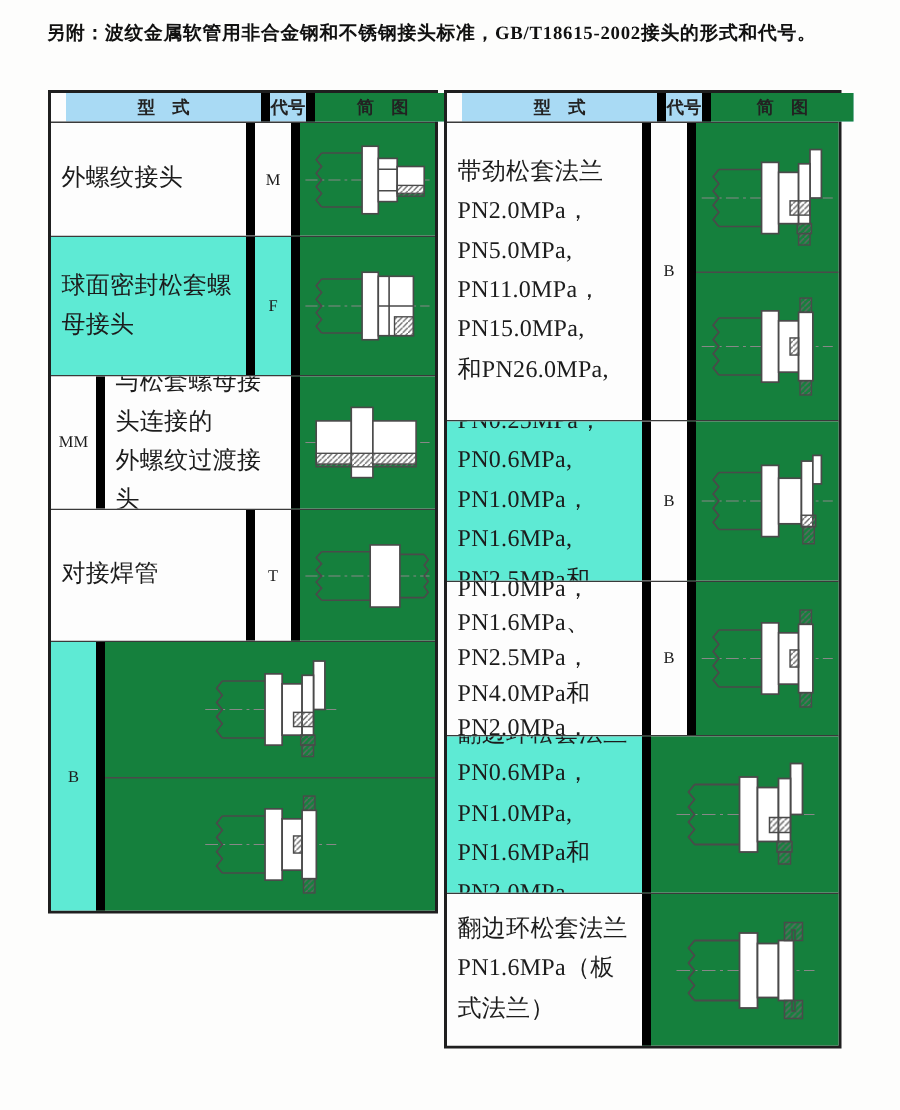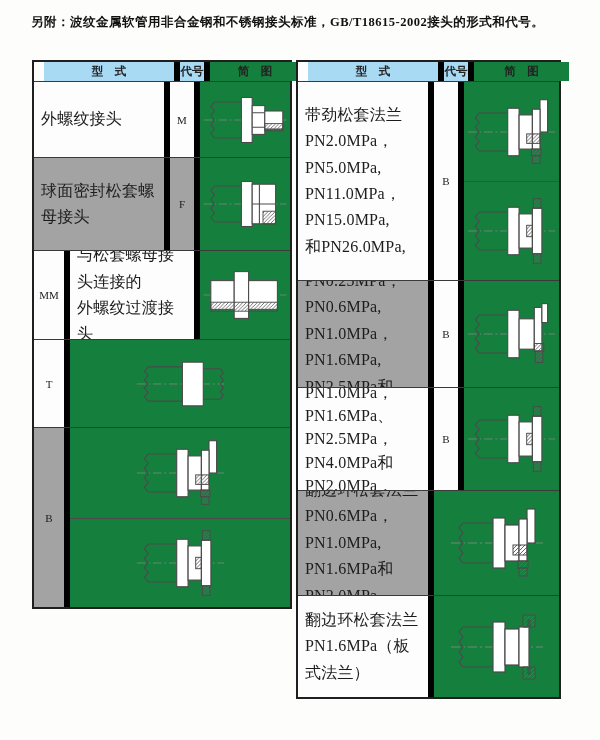--- a/index.html
+++ b/index.html
@@ -17,21 +17,21 @@
   .tbl-right { left:296px; width:265px; }
   .row { display:flex; width:100%; border-top:1px solid #3a3a3a; }
   .row:first-child { border-top:none;margin-left:10px; }
   .cell { border-left:6px solid #000000; display:flex; align-items:center; overflow:hidden; }
   .cell:first-child { border-left:none; }
   .c-type  { flex:0 0 130px; padding:4px 4px 4px 7px; }
   .c-code  { flex:0 0 30px;  justify-content:center; }
   .c-sk    { flex:1 1 auto;  justify-content:center; background:#15803d; flex-direction:column; align-items:stretch; }
   .hdr { background:#a9daf4; height:19px; }
   .hdr .cell { justify-content:center; padding:0; font-weight:bold; font-size:11.5px; color:#222; }
-  .bg-yellow { background:#a3a3a3; }
+  .bg-yellow { background:#5eead4; }
   .bg-white  { background:#fdfdfd; }
   .type-text { font-size:16px; line-height:1.65; white-space:pre-line; letter-spacing:0.2px; }
   .code-text { font-size:11px; }
   .sub { flex:1 1 50%; display:flex; align-items:center; justify-content:center; min-height:0; }
   .sub + .sub { border-top:1px solid #4a4a4a; }
   .sk-svg { display:block; }
   .defs-holder { position:absolute; width:0; height:0; overflow:hidden; }
 </style>
 </head>
 <body>
@@ -215,20 +215,23 @@
           <div class="sub">
             <svg class="sk-svg" width="95" height="70" viewBox="0 0 100 72">
               <use href="#sk-mm"></use>
             </svg>
           </div>
         </div>
     </div>
 
 
     <div class="row" style="height:88px">
+      <div class="cell c-type bg-white">
+          <span class="type-text">对接焊管</span>
+        </div>
       <div class="cell c-code bg-white">
           <span class="code-text">T</span>
         </div>
       <div class="cell c-sk">
           <div class="sub">
             <svg class="sk-svg" width="95" height="70" viewBox="0 0 100 72">
               <use href="#sk-t"></use>
             </svg>
           </div>
         </div>

